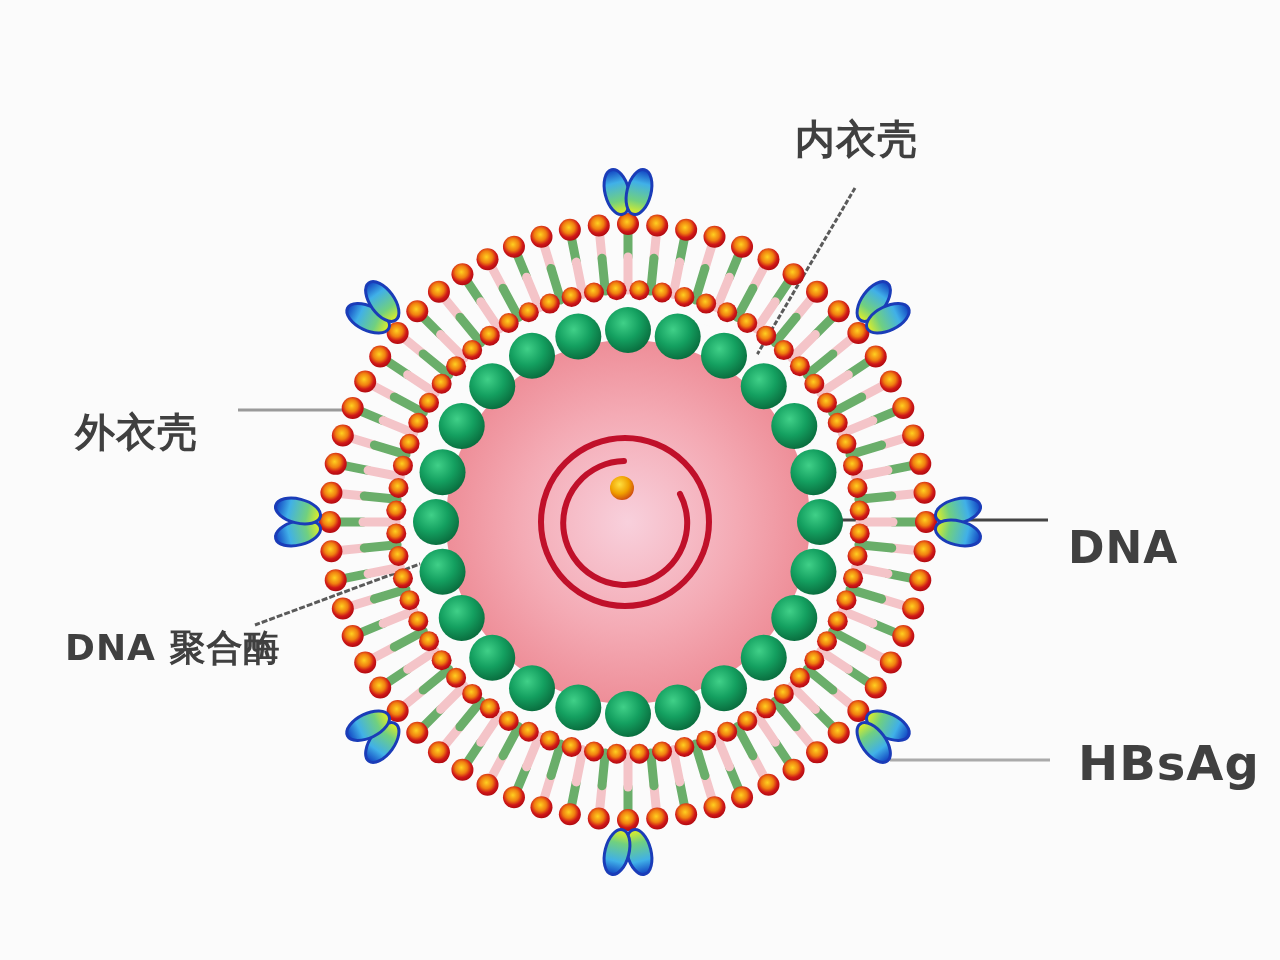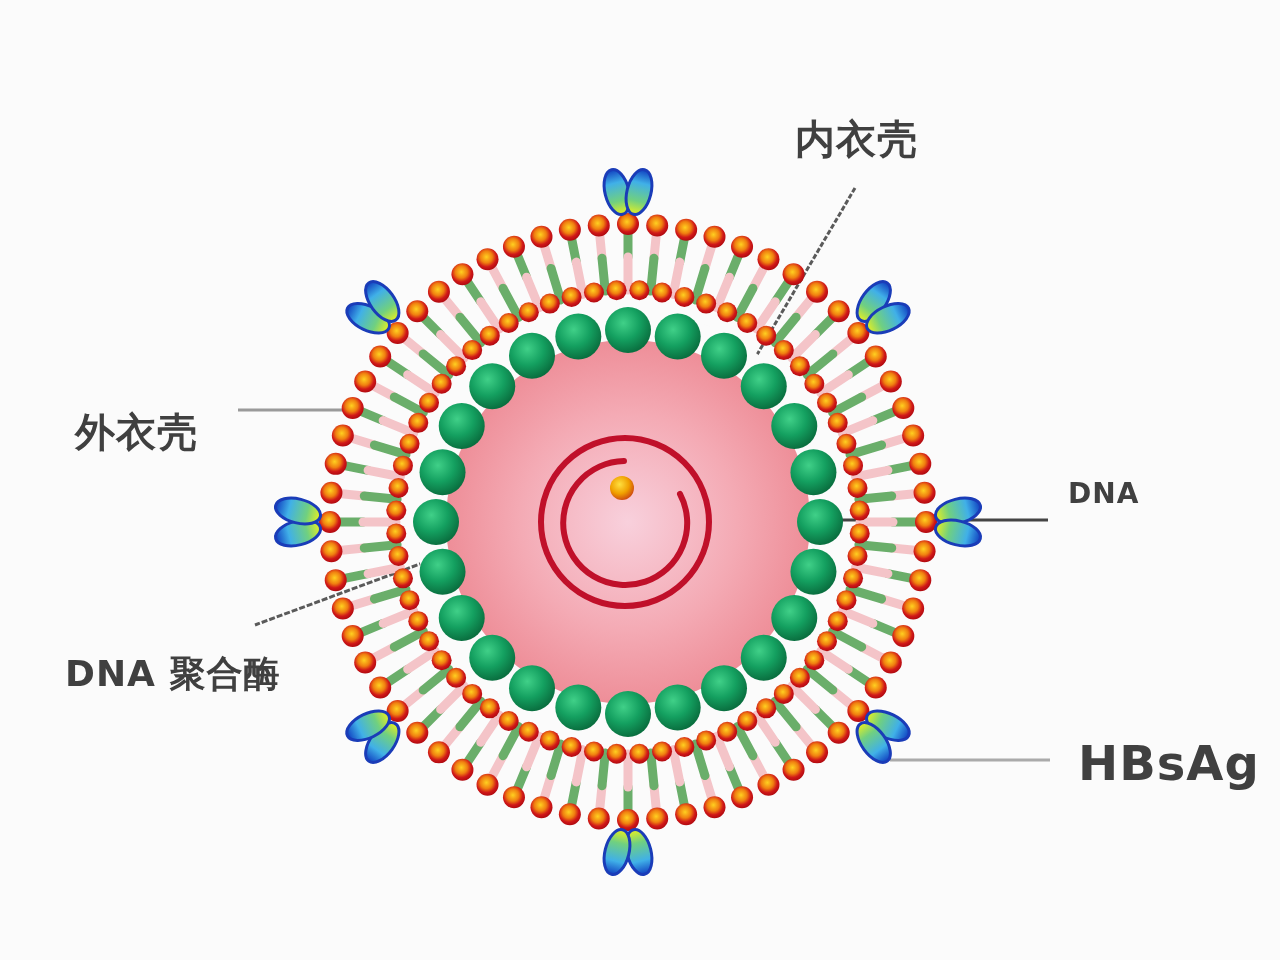--- a/index.html
+++ b/index.html
@@ -3,22 +3,22 @@
 <meta charset="utf-8">
 <style>
   html, body { margin: 0; padding: 0; background: #fbfbfb; }
   body { width: 1280px; height: 960px; position: relative; overflow: hidden;
          font-family: "DejaVu Sans", "Liberation Sans", sans-serif; }
   #canvas { position: absolute; left: 0; top: 0; width: 1280px; height: 960px; }
   .label { position: absolute; color: #404040; font-weight: bold; letter-spacing: 1px;
            font-family: "DejaVu Sans", "Liberation Sans", sans-serif; }
   .lbl-inner-shell { left: 795px; top: 112px; font-size: 40px; }
   .lbl-outer-shell { left: 75px; top: 388px; font-size: 40px; margin-top: 17px; }
-  .lbl-polymerase { left: 65px; top: 650px; font-size: 36px; }
-  .lbl-dna { left: 1068px; top: 477px; font-size: 28px; }
+  .lbl-polymerase { left: 65px; top: 624px; font-size: 36px; }
+  .lbl-dna { left: 1068px; top: 522px; font-size: 44px; }
   .lbl-hbsag { left: 1078px; top: 735px; font-size: 48px; }
 </style>
 </head>
 <body>
 
 <svg id="canvas" viewBox="0 0 1280 960" xmlns="http://www.w3.org/2000/svg">
   <defs>
     <radialGradient id="coreGrad" cx="50%" cy="50%" r="50%">
       <stop offset="0%" stop-color="#f8d0dc"></stop>
       <stop offset="60%" stop-color="#f4aab4"></stop>

